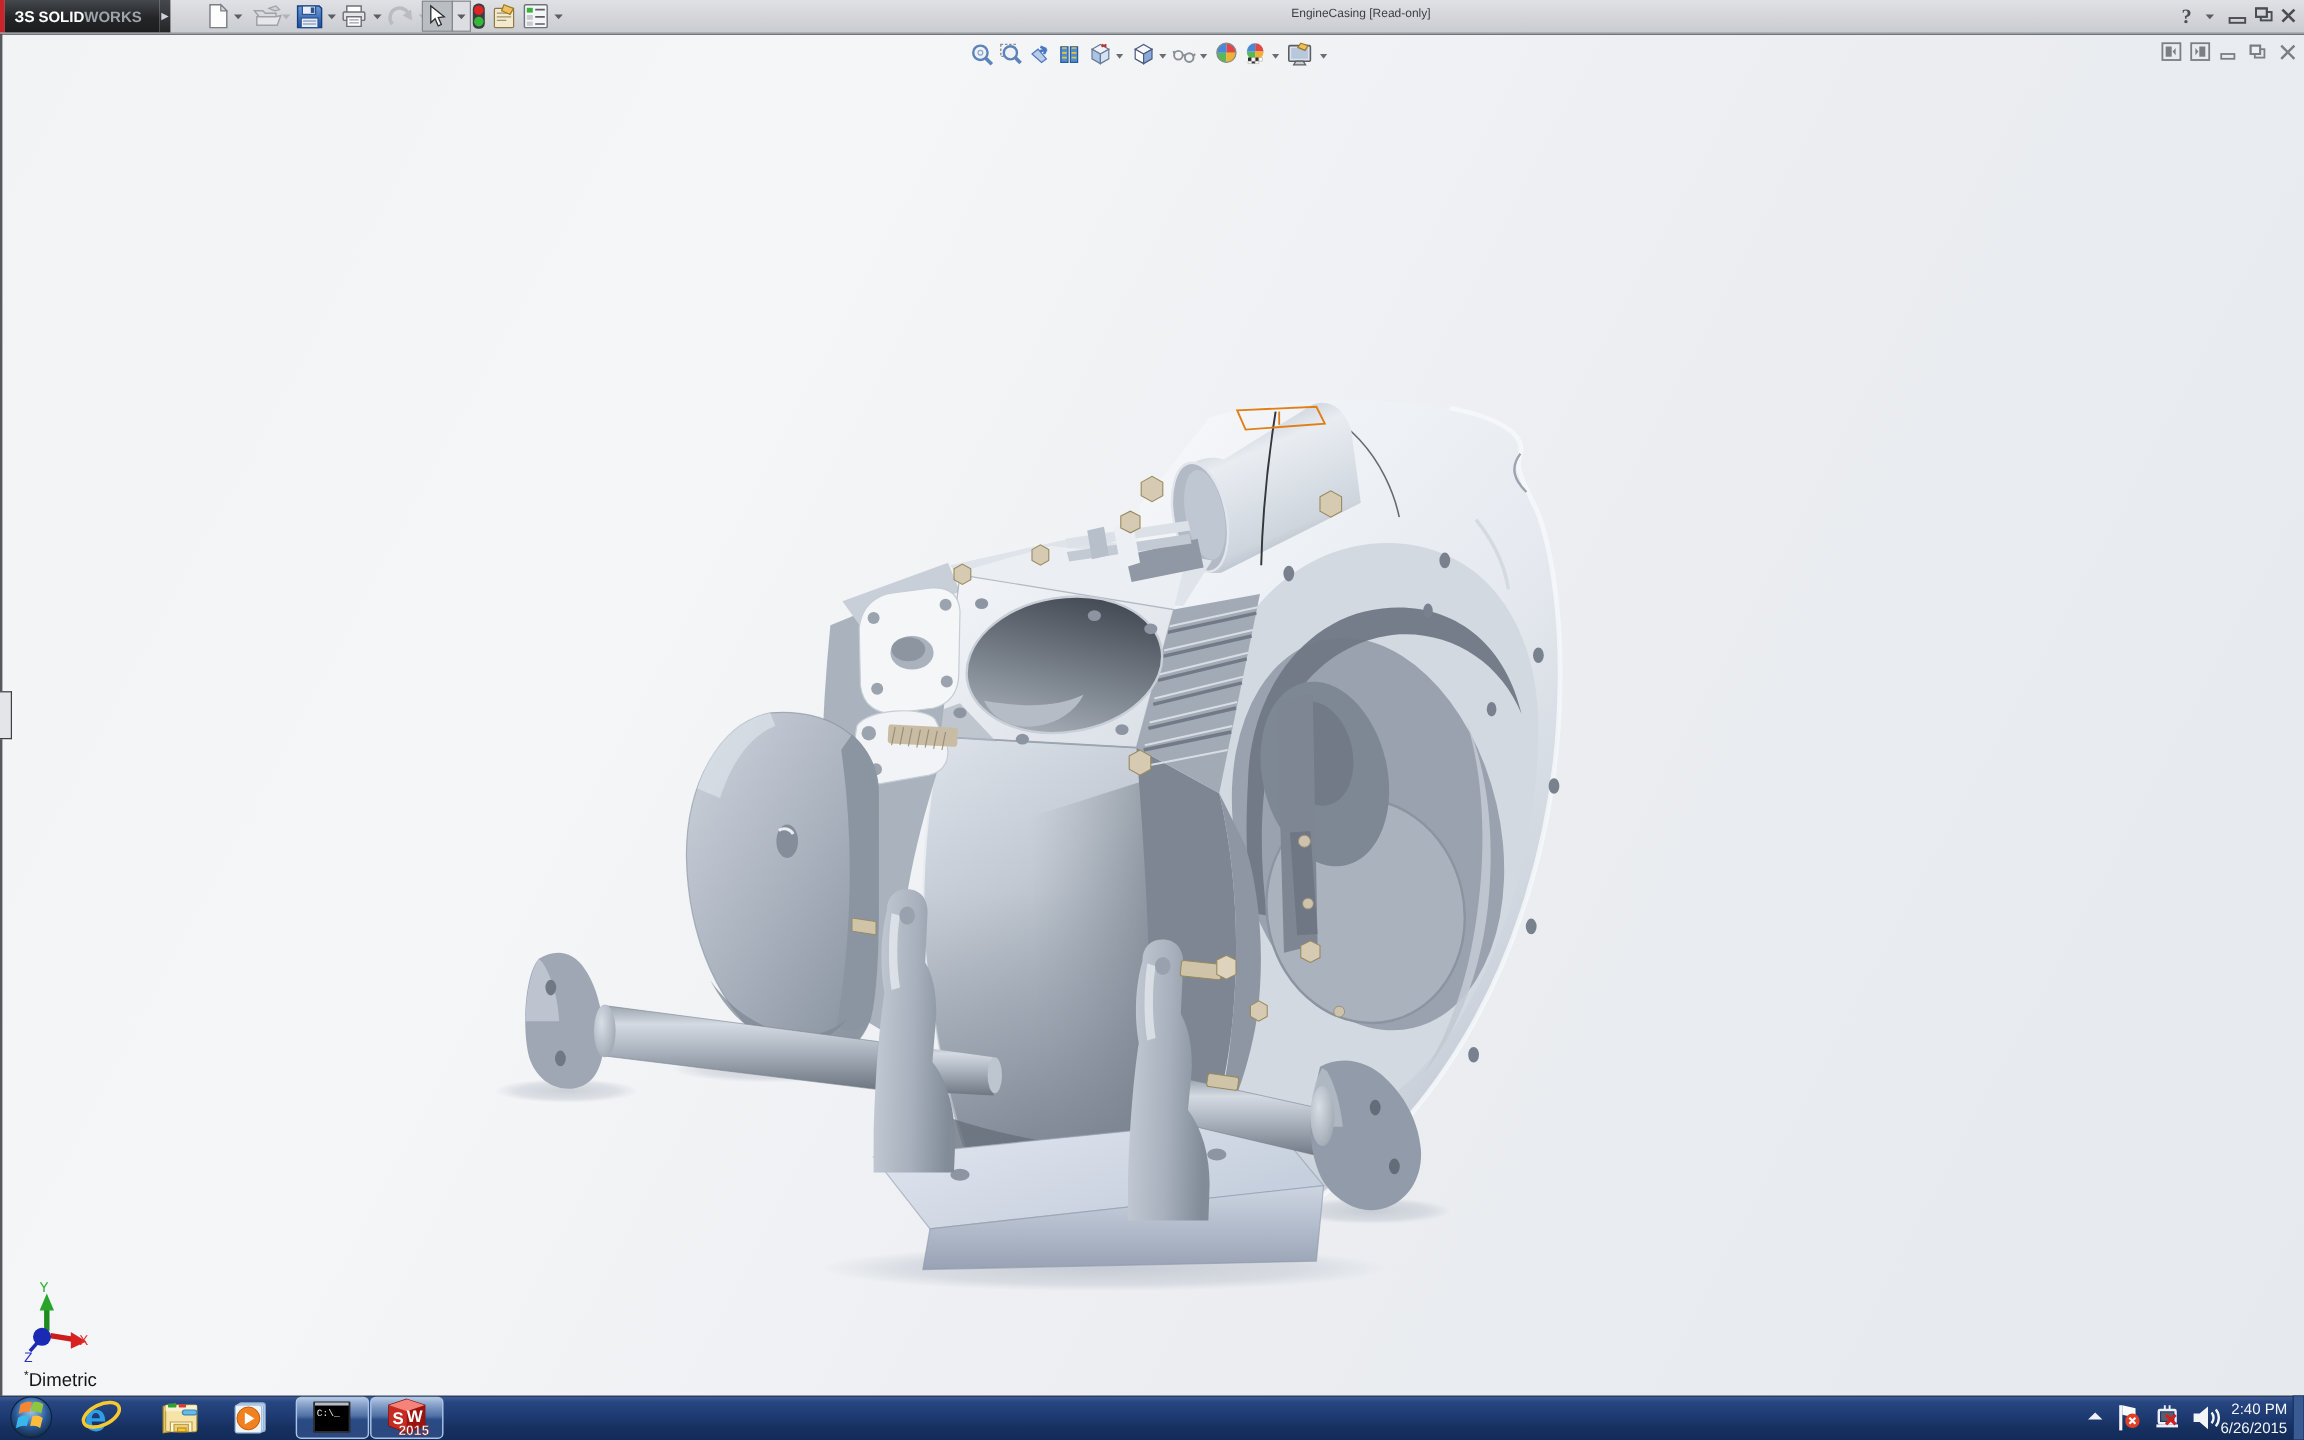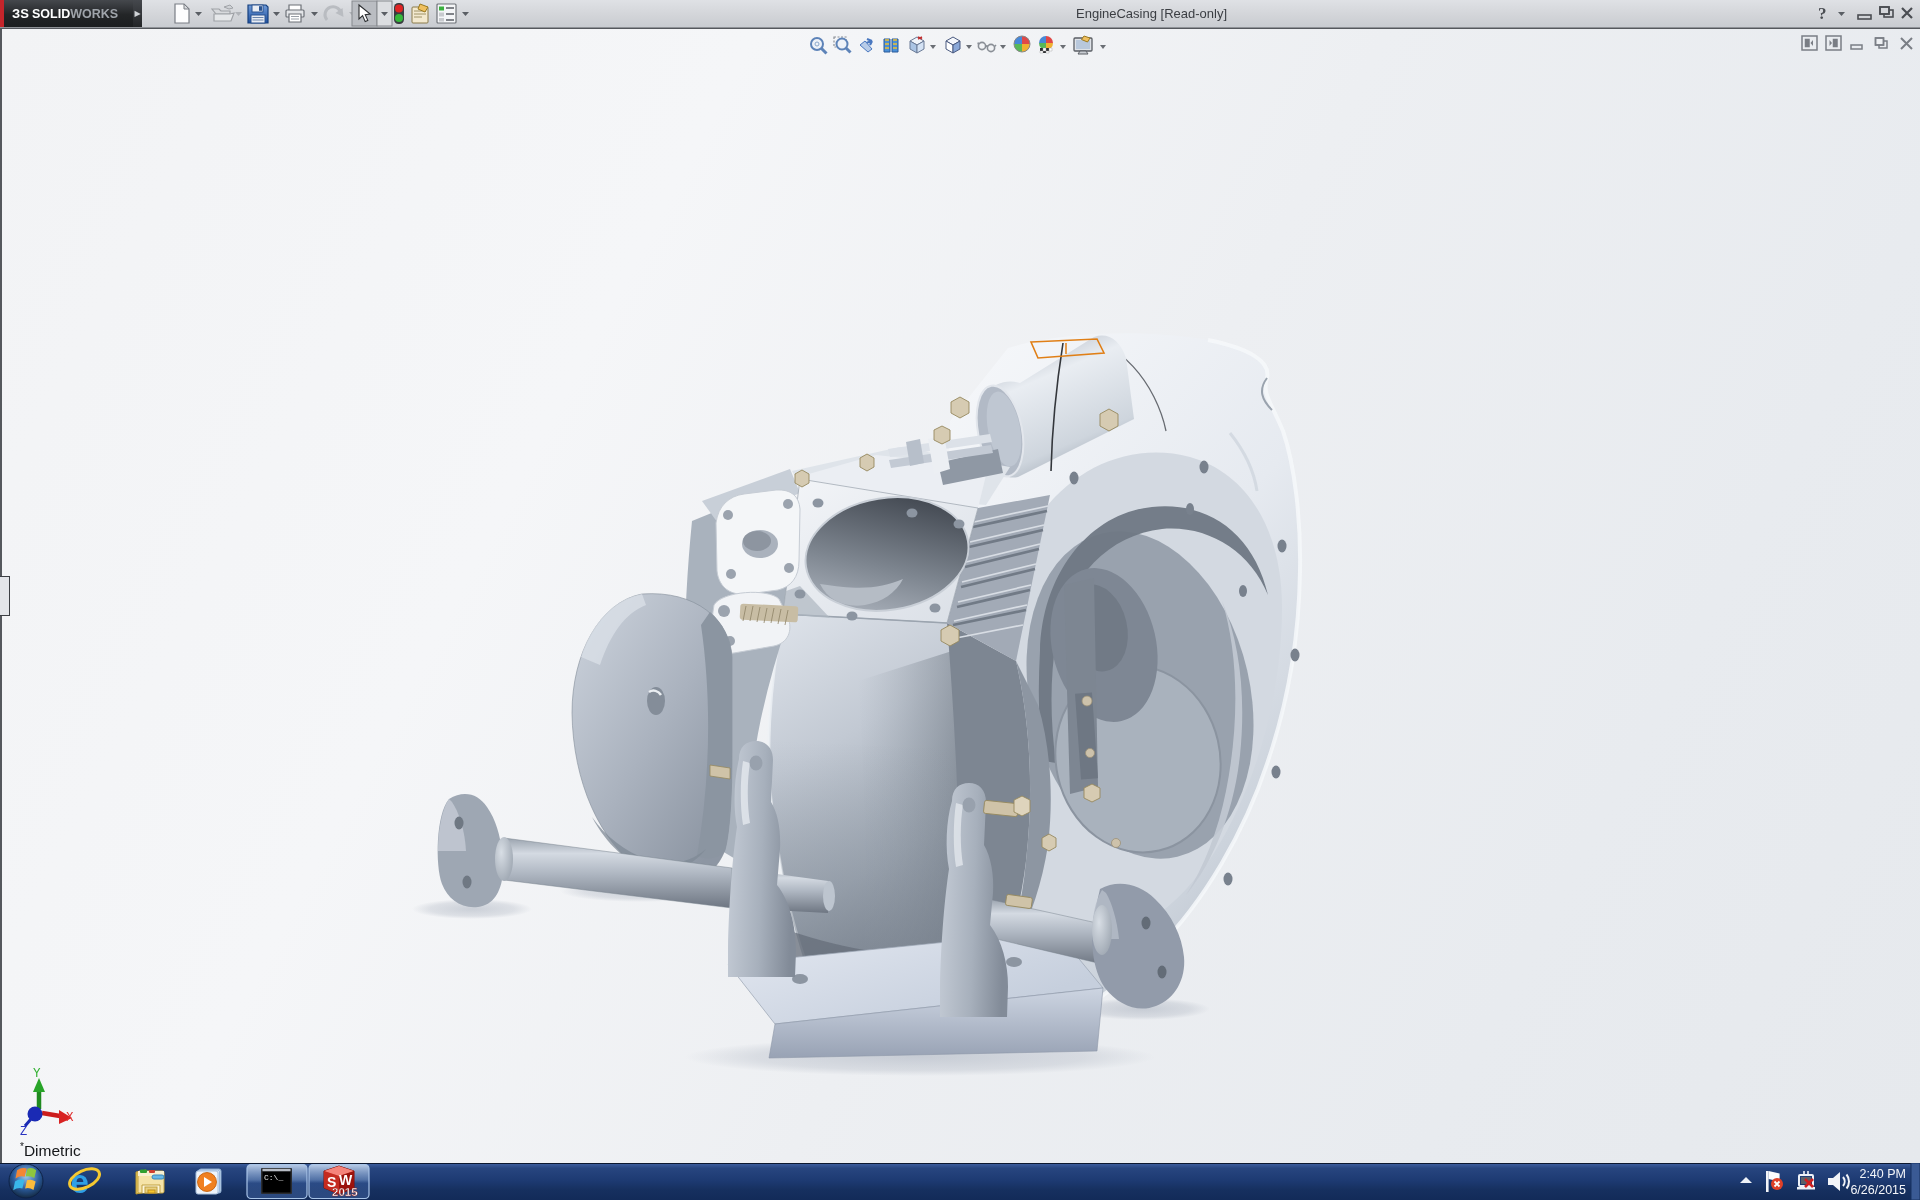--- a/index.html
+++ b/index.html
@@ -477,21 +477,21 @@
   <div id="tab"></div>
 
   <div id="titlebar">
     <div id="redstrip"></div>
     <div id="logoblock"></div>
     <div id="logoarrow">▶</div>
     <svg id="swlogo" width="120" height="17" viewBox="0 0 120 17" style="position:absolute;left:12px;top:5px">
       <text x="0" y="13" font-size="13" font-weight="bold" fill="#ffffff" font-family="Liberation Sans">ЗS</text>
       <text x="20" y="13" font-size="12.5" font-weight="bold" fill="#ffffff" font-family="Liberation Sans">SOLID<tspan fill="#9fa4aa">WORKS</tspan></text>
     </svg>
-    <div id="title" style="font-size:13px">EngineCasing [Read-only]</div>
+    <div id="title" style="font-size:10px">EngineCasing [Read-only]</div>
     <svg width="460" height="27" viewBox="0 0 460 27" style="position:absolute;left:160px;top:0" id="mainicons">
       <defs>
         <linearGradient id="flop" x1="0" y1="0" x2="0" y2="1">
           <stop offset="0" stop-color="#6f9bd8"></stop>
             <stop offset="1" stop-color="#1e50a0"></stop>
         </linearGradient>
       </defs>
 
       <g transform="translate(14,4)">
         <path d="M1 0 h9 l5 5 v14 h-14 Z" fill="#fdfdfe" stroke="#7a7e85" stroke-width="1.2"></path>

